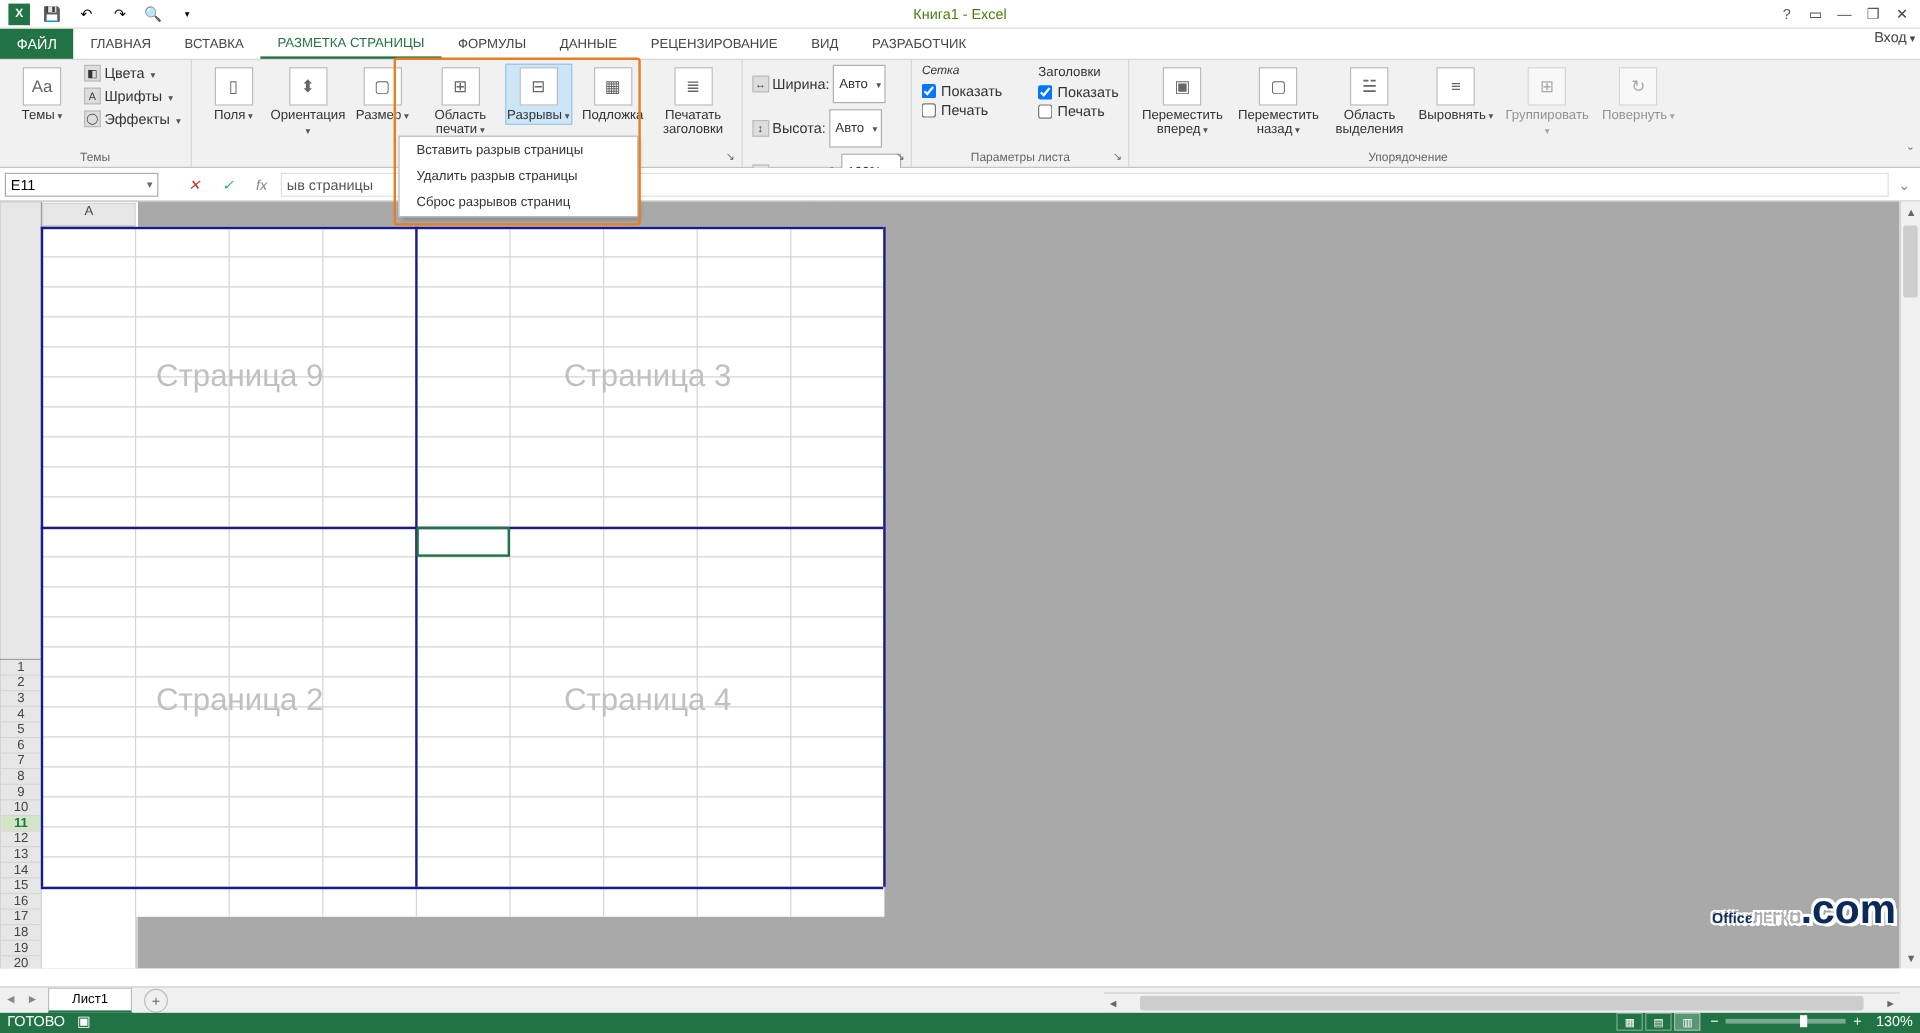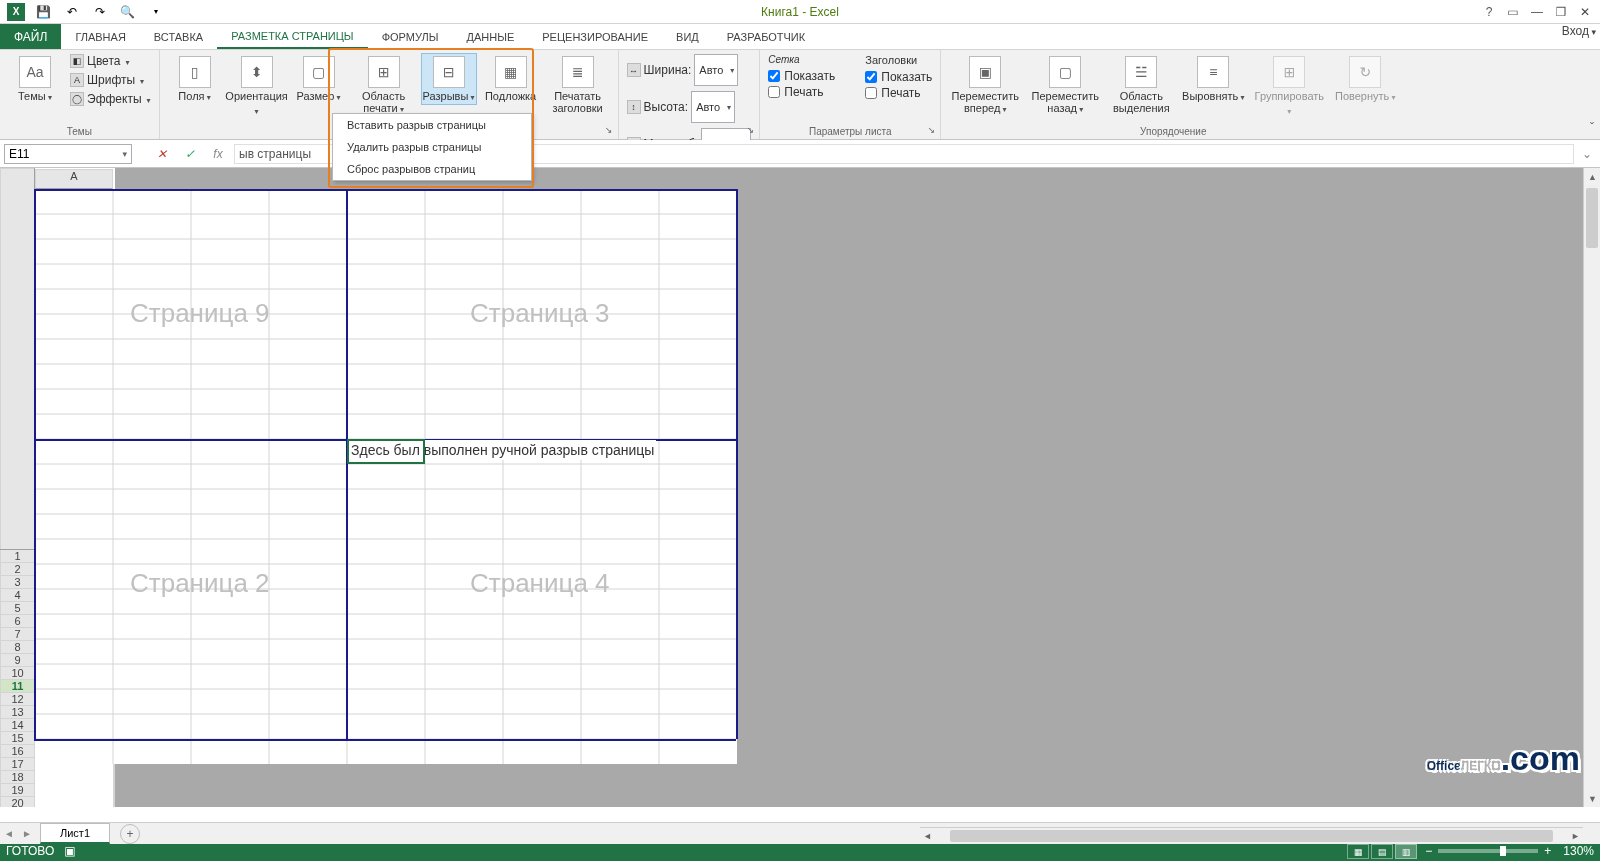--- a/index.html
+++ b/index.html
@@ -453,21 +453,20 @@
       <div class="pb-line-v" style="left:0; top:0; height:550px;"></div>
       <div class="pb-line-v" style="left:312px; top:0; height:550px;"></div>
       <div class="pb-line-v" style="left:702px; top:0; height:550px;"></div>
     </div>
 
     <div class="watermark" style="left:130px; top:130px;">Страница 9</div>
     <div class="watermark" style="left:470px; top:130px;">Страница 3</div>
     <div class="watermark" style="left:130px; top:400px;">Страница 2</div>
     <div class="watermark" style="left:470px; top:400px;">Страница 4</div>
 
-    <div class="cell-text" style="left:349px; top:272px;">Здесь был выполнен ручной разрыв страницы</div>
 
     <div class="active-cell" style="left:347px; top:271px; width:78px; height:25px;"></div>
   </div>
   <div class="vscroll">
     <div class="arrow up">▲</div>
     <div class="thumb"></div>
     <div class="arrow down">▼</div>
   </div>
 </div>
 

